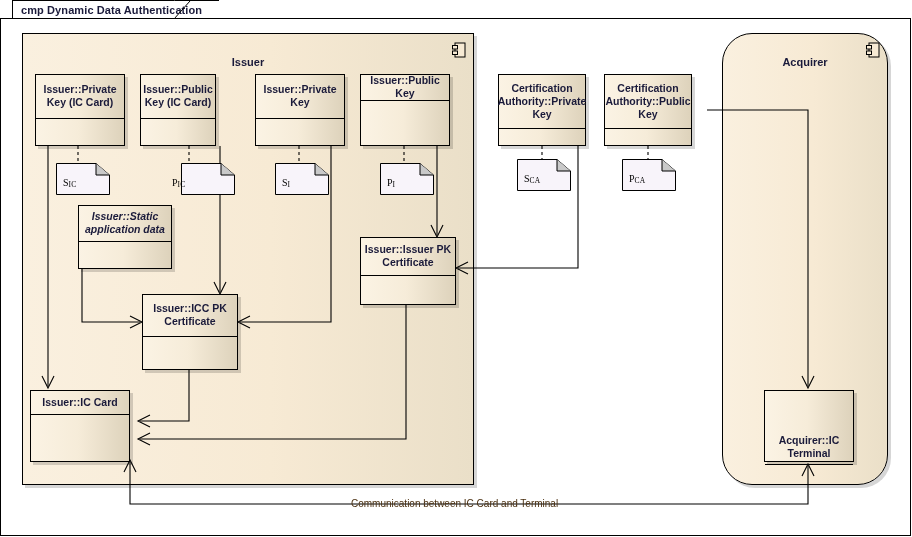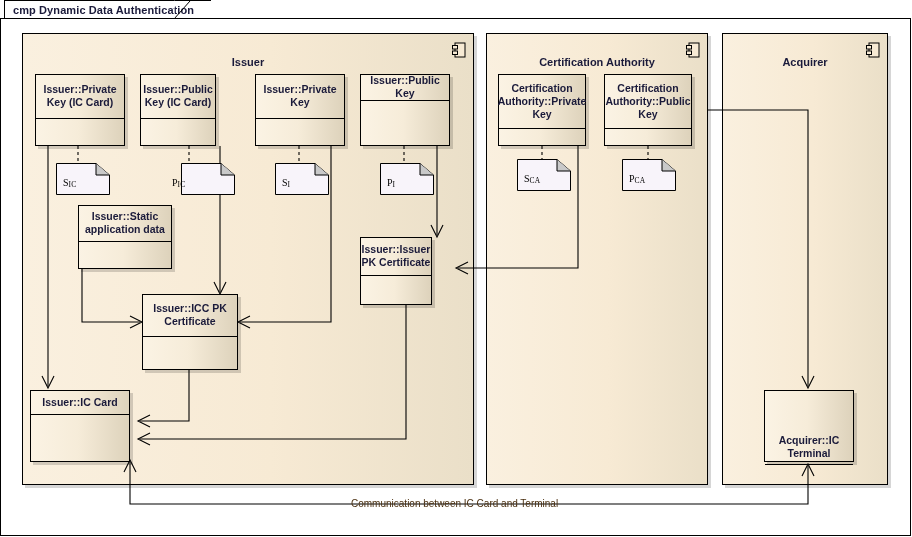--- a/index.html
+++ b/index.html
@@ -65,48 +65,40 @@
 
   .comm-label{
     position:absolute;font-size:10px;color:#4a2f10;white-space:nowrap;
   }
 </style>
 </head>
 <body>
 
 <div id="canvas">
 
-  <div class="frame-tab" style="left:4px;top:0;width:207px;">
+  <div class="frame-tab" style="left:12px;top:0;width:207px;">
     <span>cmp Dynamic Data Authentication</span>
   </div>
   <svg class="tab-slant" style="left:174px;top:0;width:22px;height:20px;">
     <path d="M0,19 L16,1" stroke="#000" stroke-width="1" fill="none"></path>
     <path d="M0,0.5 L0,19" stroke="#ffffff" stroke-width="1" fill="none"></path>
   </svg>
   <div class="frame-body" style="left:0;top:18px;width:911px;height:518px;"></div>
 
   <div class="pkg" style="left:22px;top:33px;width:452px;height:452px;">
     <svg class="pkg-icon" viewBox="0 0 14 16">
       <rect x="3" y="1" width="10" height="14" fill="#f7ead4" stroke="#000" stroke-width="1"></rect>
       <rect x="0.5" y="3.5" width="5" height="3.5" fill="#f7ead4" stroke="#000" stroke-width="1"></rect>
       <rect x="0.5" y="9" width="5" height="3.5" fill="#f7ead4" stroke="#000" stroke-width="1"></rect>
     </svg>
     <div class="pkg-title">Issuer</div>
   </div>
 
-  <div class="pkg" style="left:486px;top:33px;width:222px;height:452px;">
-    <svg class="pkg-icon" viewBox="0 0 14 16">
-      <rect x="3" y="1" width="10" height="14" fill="#f7ead4" stroke="#000" stroke-width="1"></rect>
-      <rect x="0.5" y="3.5" width="5" height="3.5" fill="#f7ead4" stroke="#000" stroke-width="1"></rect>
-      <rect x="0.5" y="9" width="5" height="3.5" fill="#f7ead4" stroke="#000" stroke-width="1"></rect>
-    </svg>
-    <div class="pkg-title">Certification Authority</div>
-  </div>
-
-  <div class="pkg" style="left:722px;top:33px;width:166px;height:452px;">
+
+  <div class="pkg" style="left:722px;top:33px;width:166px;height:452px;border-radius:30px;">
     <svg class="pkg-icon" viewBox="0 0 14 16">
       <rect x="3" y="1" width="10" height="14" fill="#f7ead4" stroke="#000" stroke-width="1"></rect>
       <rect x="0.5" y="3.5" width="5" height="3.5" fill="#f7ead4" stroke="#000" stroke-width="1"></rect>
       <rect x="0.5" y="9" width="5" height="3.5" fill="#f7ead4" stroke="#000" stroke-width="1"></rect>
     </svg>
     <div class="pkg-title">Acquirer</div>
   </div>
 
   <svg class="conn">
 
@@ -163,30 +155,30 @@
     <div class="comp-name" style="height:44px;">Issuer::Private Key</div>
     <div class="comp-body"></div>
   </div>
 
   <div class="comp" style="left:360px;top:74px;width:90px;height:72px;">
     <div class="comp-name" style="height:26px;">Issuer::Public Key</div>
     <div class="comp-body"></div>
   </div>
 
   <div class="comp" style="left:78px;top:205px;width:94px;height:64px;">
-    <div class="comp-name" style="height:36px;">Issuer::Static application data</div>
+    <div class="comp-name" style="height:36px;font-style:italic;">Issuer::Static application data</div>
     <div class="comp-body"></div>
   </div>
 
   <div class="comp" style="left:142px;top:294px;width:96px;height:76px;">
     <div class="comp-name" style="height:42px;">Issuer::ICC PK Certificate</div>
     <div class="comp-body"></div>
   </div>
 
-  <div class="comp" style="left:360px;top:237px;width:72px;height:68px;">
+  <div class="comp" style="left:360px;top:237px;width:96px;height:68px;">
     <div class="comp-name" style="height:38px;">Issuer::Issuer PK Certificate</div>
     <div class="comp-body"></div>
   </div>
 
   <div class="comp" style="left:30px;top:390px;width:100px;height:72px;">
     <div class="comp-name" style="height:24px;">Issuer::IC Card</div>
     <div class="comp-body"></div>
   </div>
 
   <div class="comp" style="left:498px;top:74px;width:88px;height:72px;">

